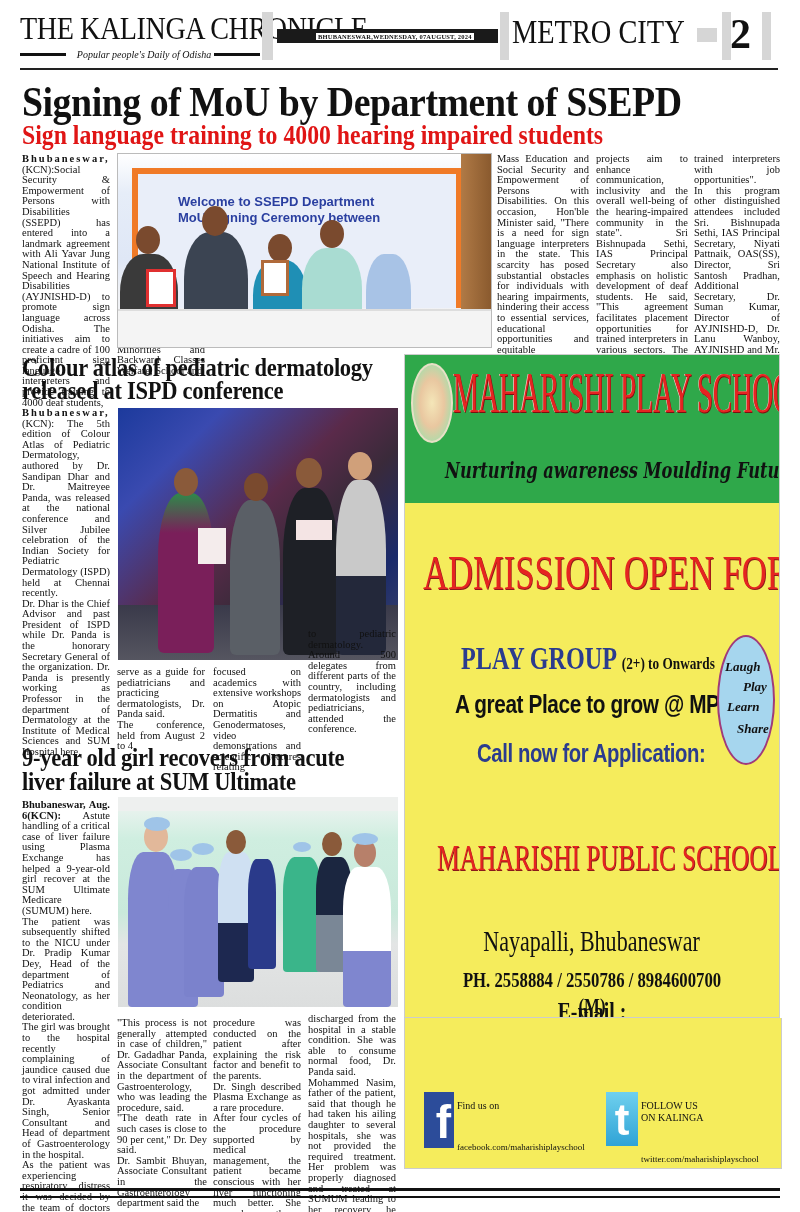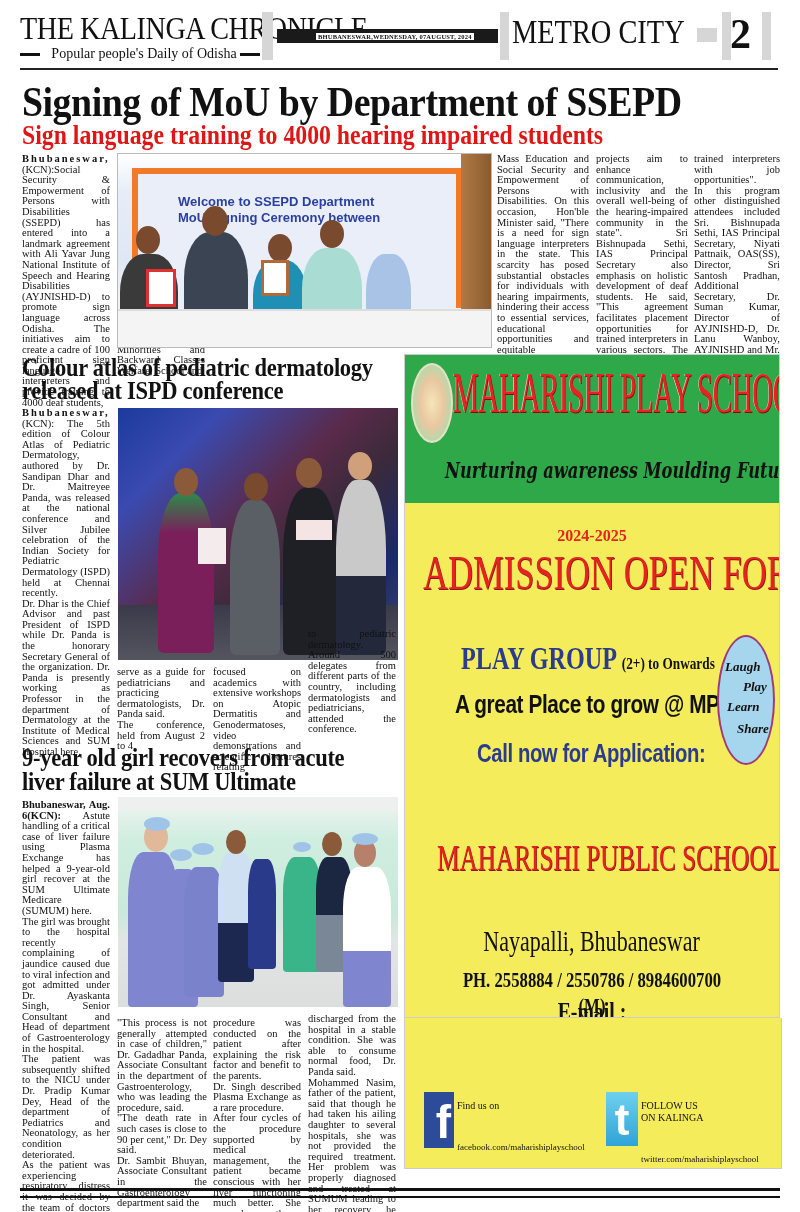--- a/index.html
+++ b/index.html
@@ -4,21 +4,21 @@
 <style>
   * { box-sizing: border-box; margin: 0; padding: 0; }
   html, body { width: 800px; height: 1212px; background: #fff; overflow: hidden; }
   body { position: relative; font-family: "Liberation Serif", "DejaVu Serif", serif; color: #111; }
 
   
   .masthead { position: absolute; left: 0; top: 0; width: 800px; height: 70px; }
   .paper-name { position: absolute; left: 20px; top: 10px; font-family: "Liberation Serif", serif; font-size: 32px; font-weight: normal; letter-spacing: -0.5px; transform: scaleX(0.88); transform-origin: left top; white-space: nowrap; color: #111; }
   .tagline-wrap { position: absolute; left: 20px; top: 47px; width: 240px; height: 14px; display: flex; align-items: center; }
   .tagline-wrap .bar { flex: 1; height: 3px; background: #111; }
-  .tagline { font-size: 14px; padding: 0 3px; white-space: nowrap; margin-left: 8px; }
+  .tagline { font-style: italic; font-size: 10px; padding: 0 3px; white-space: nowrap; margin-left: 8px; }
   .gray-block { position: absolute; background: #d6d6d6; }
   .date-bar { position: absolute; left: 277px; top: 29px; width: 221px; height: 14px; background: #1a1a1a; }
   .date-text { position: absolute; left: 316px; top: 33px; font-size: 6.5px; color: #111; background:#fff; padding: 0 2px; letter-spacing: 0.2px; white-space: nowrap; font-weight: bold; }
   .section-name { position: absolute; left: 512px; top: 14px; font-size: 33px; transform: scaleX(0.86); transform-origin: left top; white-space: nowrap; }
   .page-num { position: absolute; left: 730px; top: 10px; font-size: 42px; font-weight: bold; }
   .masthead-rule { position: absolute; left: 20px; top: 68px; width: 758px; height: 2px; background: #222; }
 
   
   .h-main { position: absolute; left: 22px; top: 78px; font-size: 42px; font-weight: bold; white-space: nowrap; transform: scaleX(0.9); transform-origin: left top; letter-spacing: -0.5px; }
   .h-sub { position: absolute; left: 22px; top: 120px; font-size: 27px; font-weight: bold; color: #e01515; white-space: nowrap; transform: scaleX(0.88); transform-origin: left top; }
@@ -174,22 +174,22 @@
 </div>
 <div class="col" style="left:308px;top:629px;width:88px;">
   <p>to pediatric dermatology. Around 500 delegates from different parts of the country, including dermatologists and pediatricians, attended the conference.</p>
 </div>
 
 <div class="h2" style="left:22px;top:746px;">9-year old girl recovers from acute</div>
 <div class="h2" style="left:22px;top:770px;">liver failure at SUM Ultimate</div>
 
 <div class="col" style="left:22px;top:800px;width:88px;">
   <p><span class="dlb">Bhubaneswar, Aug. 6(KCN):</span> <span>Astute handling of a critical case of liver failure using Plasma Exchange has helped a 9-year-old girl recover at the SUM Ultimate Medicare (SUMUM) here.</span></p>
+  <p>The patient was subsequently shifted to the NICU under Dr. Pradip Kumar Dey, Head of the department of Pediatrics and Neonatology, as her condition deteriorated.</p>
   <p>The girl was brought to the hospital recently complaining of jaundice caused due to viral infection and got admitted under Dr. Ayaskanta Singh, Senior Consultant and Head of department of Gastroenterology in the hospital.</p>
-  <p>The patient was subsequently shifted to the NICU under Dr. Pradip Kumar Dey, Head of the department of Pediatrics and Neonatology, as her condition deteriorated.</p>
   <p>As the patient was experiencing respiratory distress it was decided by the team of doctors to go for Plasma Exchange, also known as liver dialysis, as the liver transplantation option was not available.</p>
 </div>
 
 <div class="photo photo3">
   <div style="position:absolute;left:0;top:0;width:100%;height:14px;background:#eef0ef;"></div>
   <div class="scrub" style="left:10px;top:55px;width:50px;height:155px;background:#7f86cf;"></div>
   <div class="head" style="left:26px;top:25px;width:24px;height:30px;background:#e2b89a;"></div>
   <div class="cap" style="left:26px;top:20px;width:26px;height:14px;"></div>
   <div class="scrub" style="left:50px;top:72px;width:30px;height:138px;background:#7f86cf;"></div>
   <div class="cap" style="left:52px;top:52px;width:22px;height:12px;"></div>
@@ -221,21 +221,20 @@
   <p>discharged from the hospital in a stable condition. She was able to consume normal food, Dr. Panda said.</p>
   <p>Mohammed Nasim, father of the patient, said that though he had taken his ailing daughter to several hospitals, she was not provided the required treatment. Her problem was properly diagnosed and treated at SUMUM leading to her recovery, he said.</p>
 </div>
 
 <div class="ad">
   <div class="ad-top">
     <div class="ad-logo"></div>
     <div class="ad-title">MAHARISHI PLAY SCHOOL</div>
     <div class="ad-tag">Nurturing  awareness Moulding  Future</div>
   </div>
-  <div class="ad-year">2024-2025</div>
   <div class="ad-admission">ADMISSION OPEN FOR</div>
   <div class="ad-playgroup"><span>PLAY GROUP</span> <small>(2+) to Onwards</small></div>
   <div class="ad-great">A great Place to grow @ MPS</div>
   <div class="ad-oval">
     <span style="left:6px;top:22px;">Laugh</span>
     <span style="left:24px;top:42px;">Play</span>
     <span style="left:8px;top:62px;">Learn</span>
     <span style="left:18px;top:84px;">Share</span>
   </div>
   <div class="ad-call">Call now for Application:</div>

